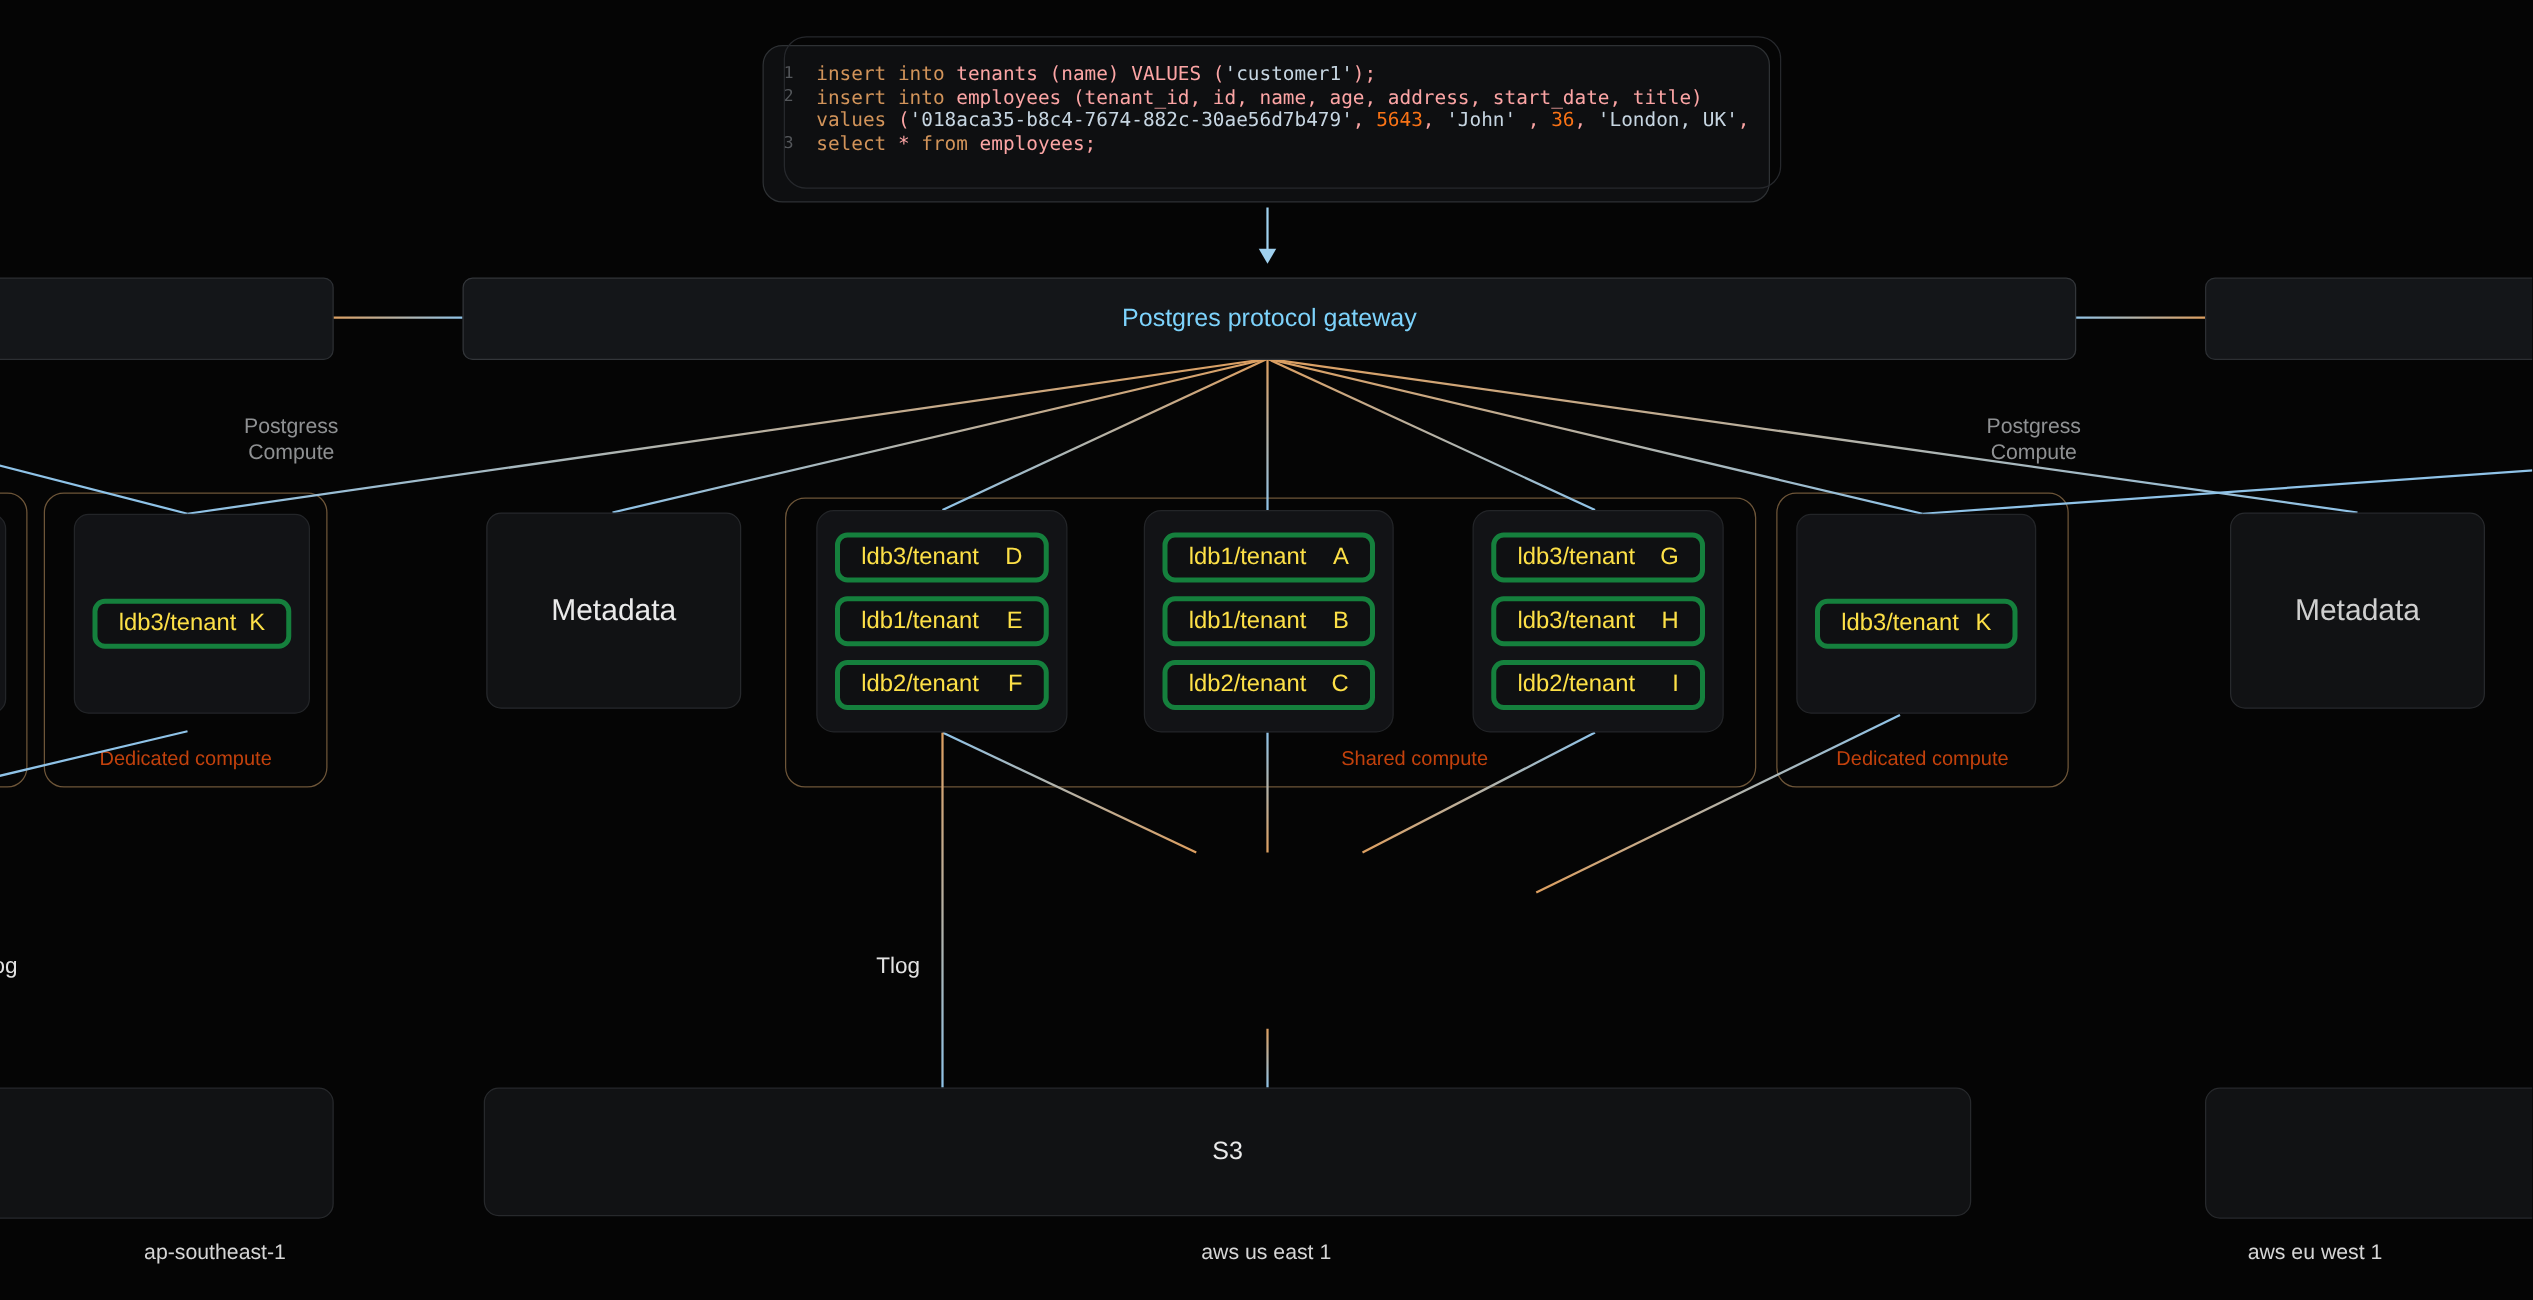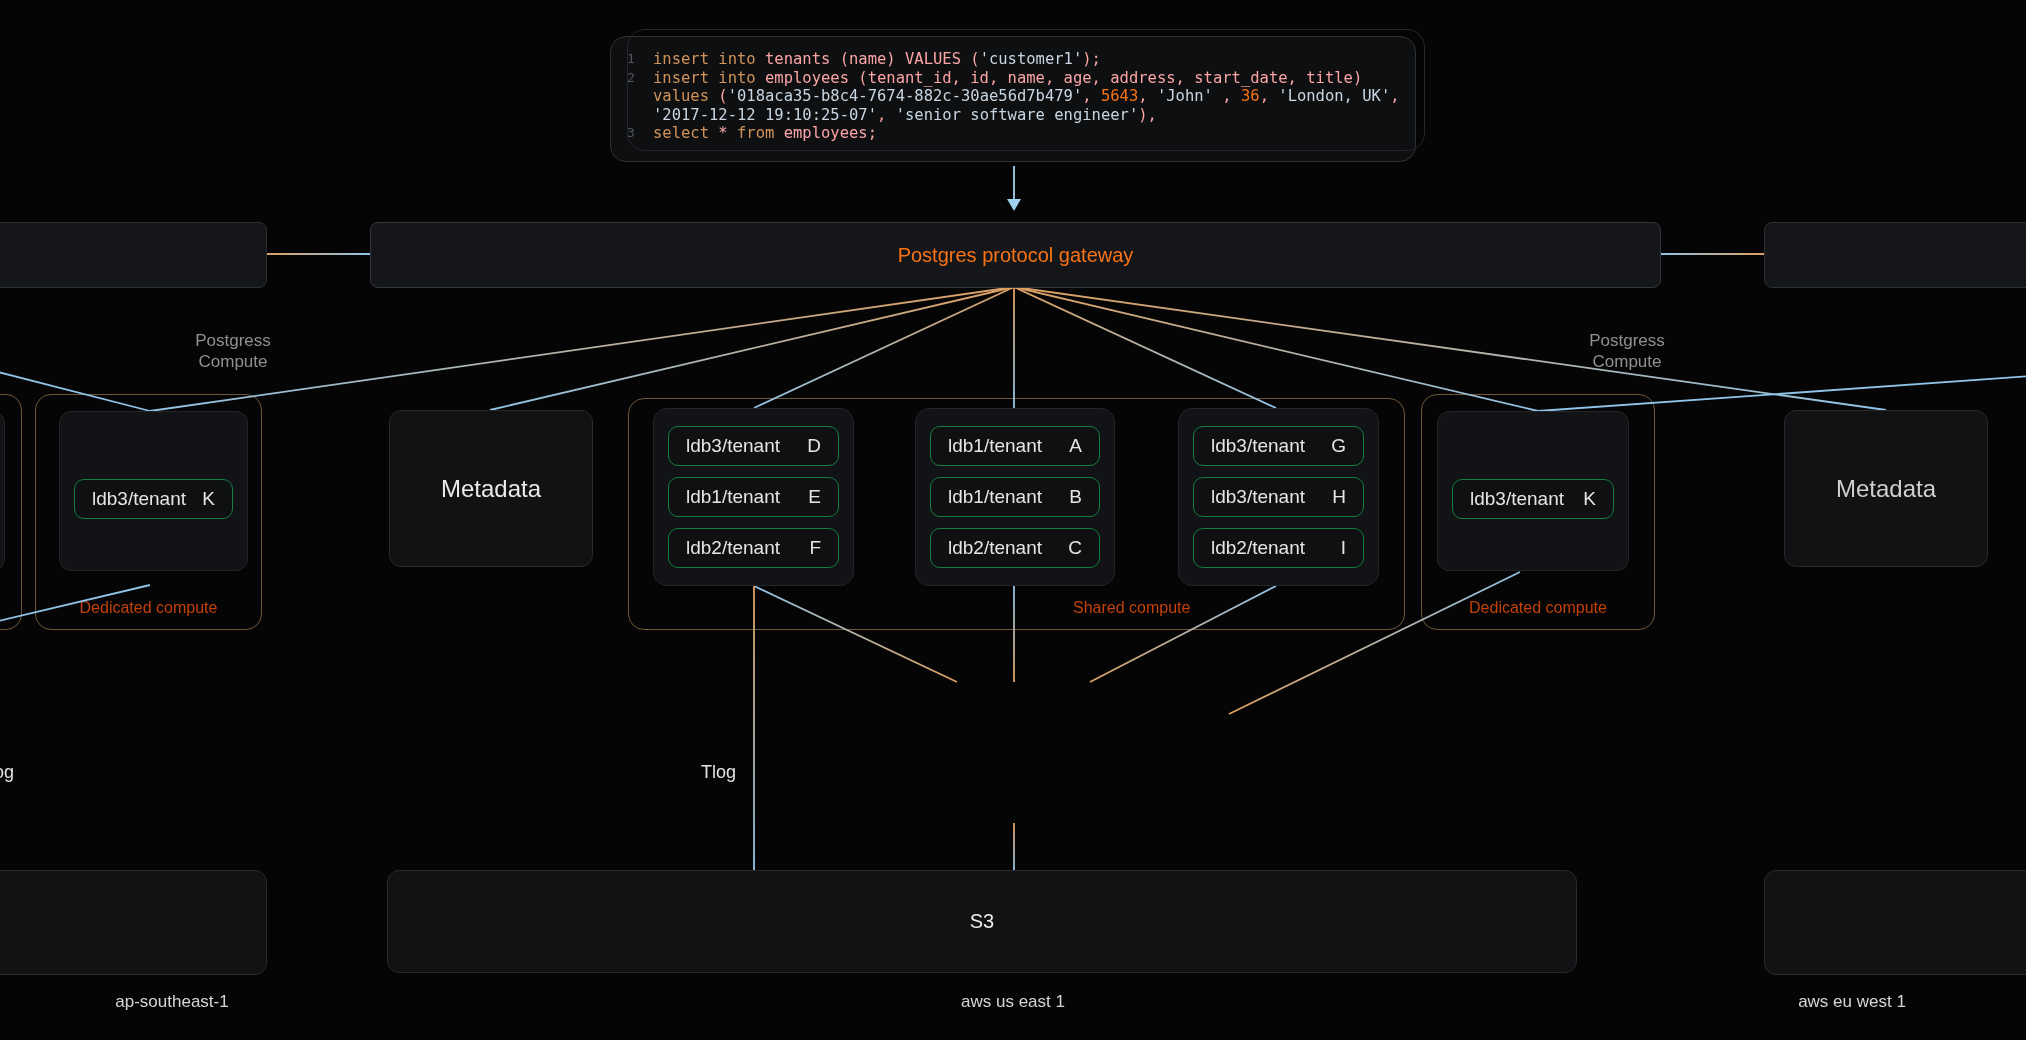--- a/index.html
+++ b/index.html
@@ -15,33 +15,33 @@
     border:1.5px solid #26282c;border-radius:18px;z-index:-1;}
   .code-line{display:flex;font-family:"DejaVu Sans Mono",monospace;font-size:15.5px;line-height:18.5px;white-space:pre;}
   .ln{width:26px;color:#54575b;font-size:13px;flex:none;}
   .tok-kw{color:#d2945a}.tok-id{color:#fca5a5}.tok-str{color:#c7d6e2}.tok-num{color:#f97316}
 
   
   .box{background:#111214;border:1px solid #27292c;border-radius:12px;z-index:3;box-sizing:border-box;}
   .box-label{display:flex;align-items:center;justify-content:center;width:100%;height:100%;}
 
   .gateway{left:370px;top:222px;width:1289px;height:64px;background:#141619;border:1px solid #33363a;
-    border-radius:8px;z-index:3;font-size:20px;color:#f97316;}
+    border-radius:8px;z-index:3;font-size:20px;color:#7dd3fc;}
   .gateway-partial{top:222px;width:505px;height:64px;background:#141619;border:1px solid #2c2f33;border-radius:8px;z-index:3;}
 
   .compute-label{width:170px;text-align:center;font-size:17px;line-height:21px;color:#8f9193;z-index:3;}
 
   .metadata{width:204px;height:157px;font-size:24px;}
 
   .container-orange{border:1px solid #6e5639;border-radius:16px;z-index:1;box-sizing:border-box;}
   .container-label{position:absolute;bottom:12px;width:100%;text-align:center;font-size:16px;color:#c2410c;}
 
   .group{background:#121316;border:1px solid #232528;border-radius:14px;z-index:3;box-sizing:border-box;padding:17px 14px;}
   .pill{display:flex;justify-content:space-between;align-items:center;height:40px;margin-bottom:11px;
-    background:#0f1012;border:1px solid #15803d;border-radius:10px;padding:0 17px;font-size:19px;color:#e5e5e5;box-sizing:border-box;}
+    background:#0f1012;border:4px solid #15803d;border-radius:10px;padding:0 17px;font-size:19px;color:#fde047;box-sizing:border-box;}
   .pill:last-child{margin-bottom:0;}
 
   .inner-compute{background:#121316;border:1px solid #232528;border-radius:12px;z-index:3;box-sizing:border-box;}
   .inner-compute .pill{position:absolute;top:67px;left:14px;right:14px;}
 
   .page-storage{left:808px;top:681px;width:419px;height:142px;z-index:3;}
   .ps-title{position:absolute;top:10px;width:100%;text-align:center;font-size:19px;color:#f0f0f0;}
   .ps-grid{position:absolute;left:17px;top:39px;display:grid;grid-template-columns:repeat(8,37px);
     grid-auto-rows:40px;column-gap:11px;row-gap:9px;}
   .ps-cell{border:1.5px solid #414a51;border-radius:12px;box-sizing:border-box;}
@@ -149,21 +149,21 @@
         <line x1="1014" y1="166" x2="1014" y2="200" stroke-width="1.8" stroke="#9fd0ee"></line>
       </g>
     <polygon points="1007,199 1021,199 1014,211" fill="#9fd0ee"></polygon>
   </svg>
 
   <div class="abs code-block">
     <div id="code-lines">
         <div class="code-line"><span class="ln">1</span><span><span class="tok-kw">insert into </span><span class="tok-id">tenants (name) </span><span class="tok-id">VALUES (</span><span class="tok-str">'customer1'</span><span class="tok-id">);</span></span></div>
         <div class="code-line"><span class="ln">2</span><span><span class="tok-kw">insert into </span><span class="tok-id">employees (tenant_id, id, name, age, address, start_date, title)</span></span></div>
         <div class="code-line"><span class="ln"></span><span><span class="tok-kw">values </span><span class="tok-id">(</span><span class="tok-str">'018aca35-b8c4-7674-882c-30ae56d7b479'</span><span class="tok-id">, </span><span class="tok-num">5643</span><span class="tok-id">, </span><span class="tok-str">'John'</span><span class="tok-id"> , </span><span class="tok-num">36</span><span class="tok-id">, </span><span class="tok-str">'London, UK'</span><span class="tok-id">,</span></span></div>
-        <div class="code-line"><span class="ln"></span><span><span class="tok-str">'2017-12-12 19:10:25-07'</span><span class="tok-id">, </span><span class="tok-str">'senior software engineer'</span><span class="tok-id">),</span></span></div>
+        <div class="code-line"><span class="ln"></span></div>
         <div class="code-line"><span class="ln">3</span><span><span class="tok-kw">select </span><span class="tok-id">* </span><span class="tok-kw">from </span><span class="tok-id">employees;</span></span></div>
       </div>
   </div>
 
   <div class="abs gateway-partial" style="left:-240px;"></div>
   <div class="abs gateway box-label">
     <span>Postgres protocol gateway</span>
   </div>
   <div class="abs gateway-partial" style="left:1764px;"></div>
 

